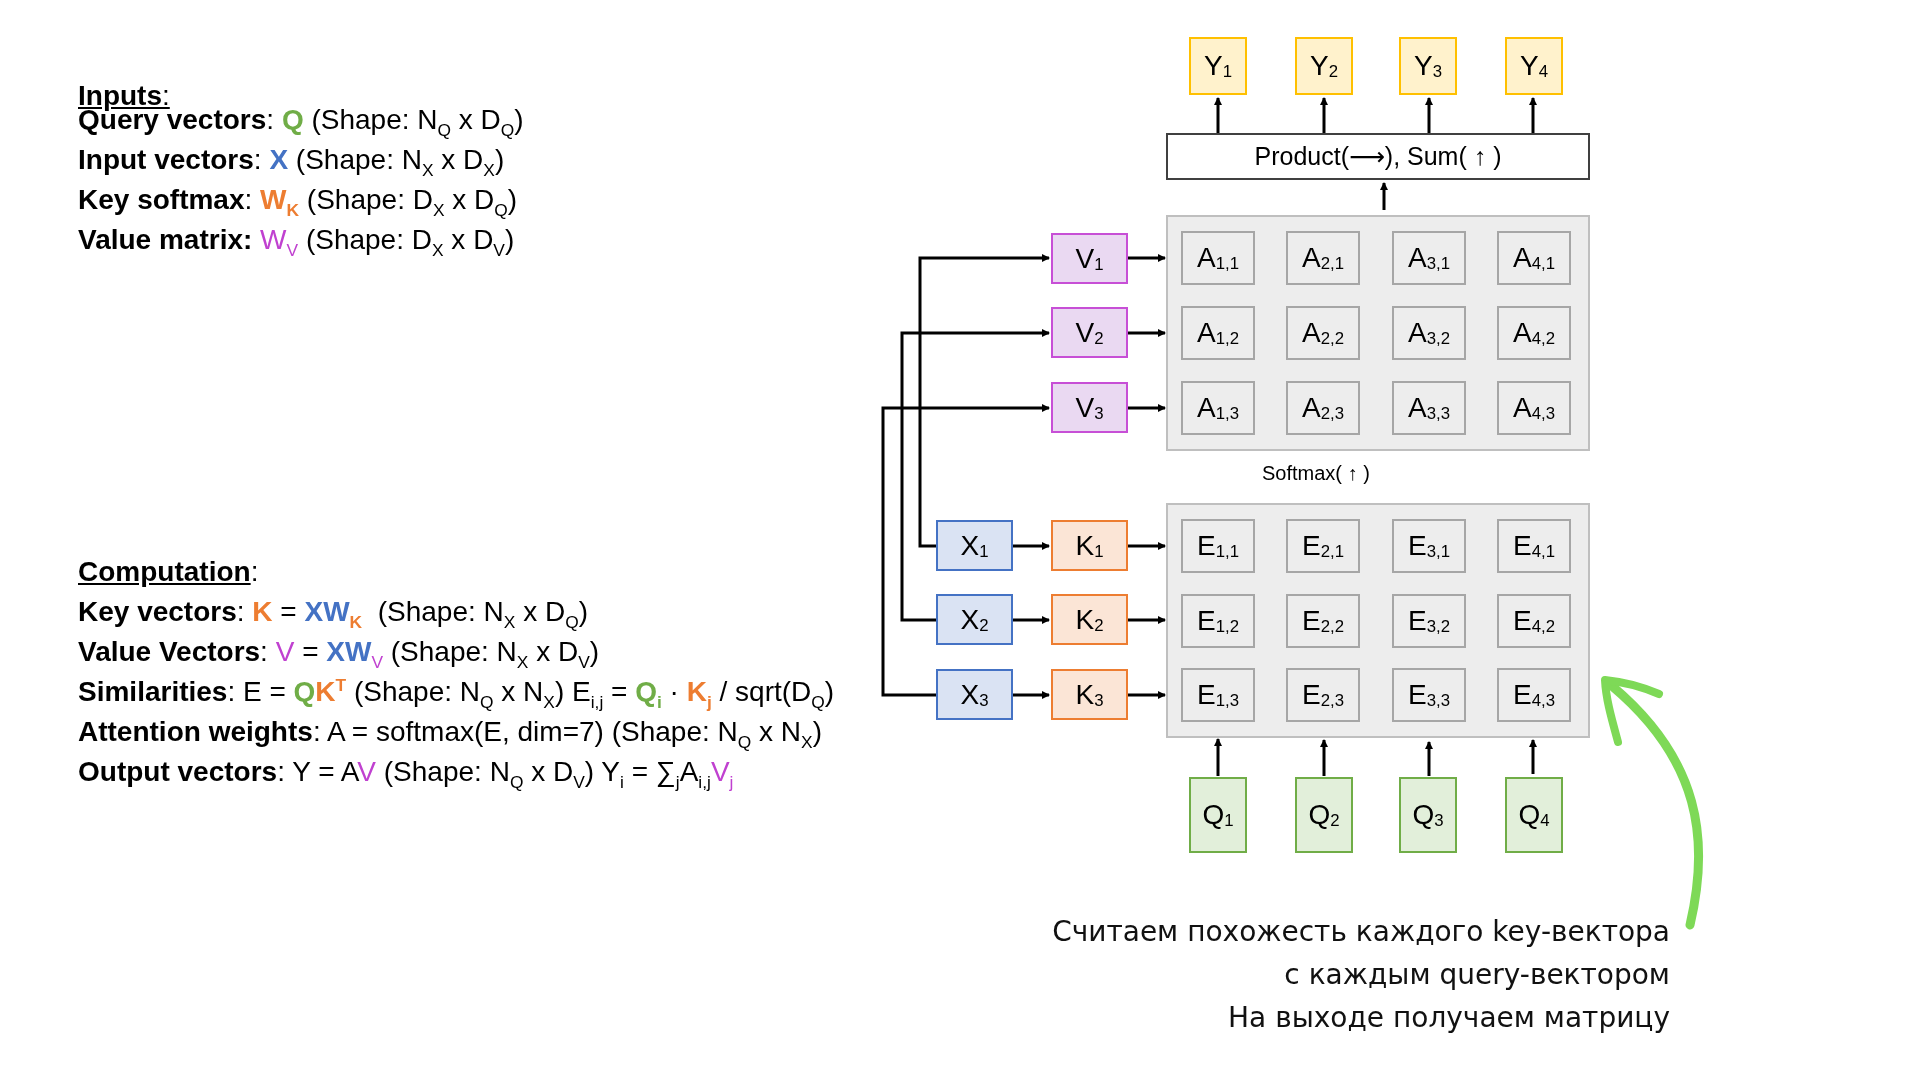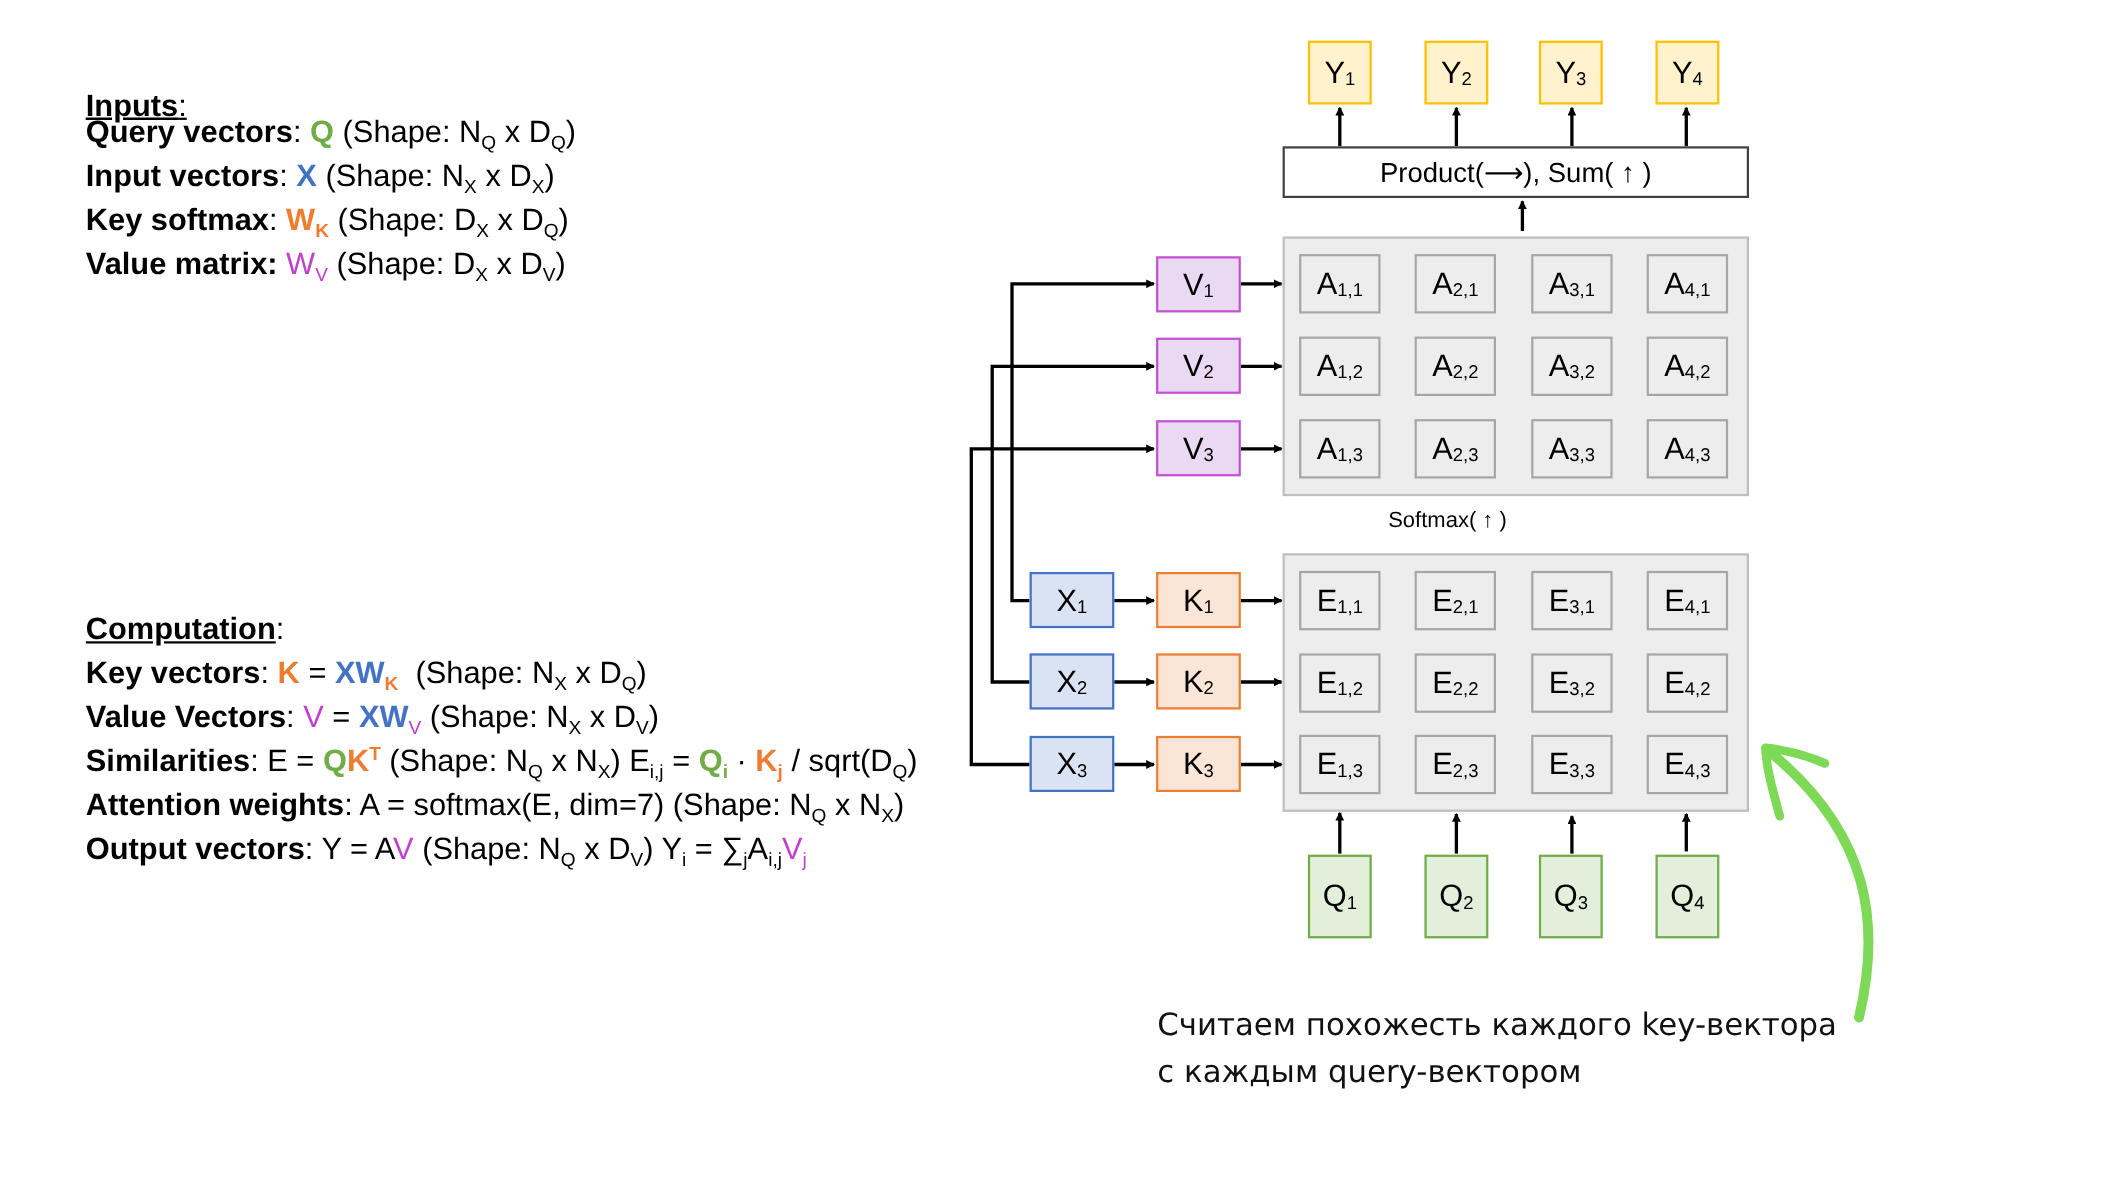--- a/index.html
+++ b/index.html
@@ -18,21 +18,21 @@
   .x{background:#DAE3F3;border:2px solid #4472C4;}
   .k{background:#FBE5D6;border:2px solid #ED7D31;}
   .q{background:#E2EFDA;border:2px solid #70AD47;}
   .y{background:#FFF2CC;border:2px solid #FFC000;}
   .mat{position:absolute;background:#EDEDED;border:2px solid #BFBFBF;box-sizing:border-box;}
   .cell{position:absolute;box-sizing:border-box;border:2px solid #A6A6A6;background:#EDEDED;display:flex;align-items:center;justify-content:center;font-size:28px;width:74px;height:54px;}
   .cell sub{font-size:60%;position:relative;top:6px;}
   .prod{position:absolute;left:1166px;top:133px;width:424px;height:47px;border:2px solid #404040;box-sizing:border-box;background:#fff;display:flex;align-items:center;justify-content:center;font-size:25px;}
   .lbl{position:absolute;font-size:20px;white-space:nowrap;}
   svg.wires{position:absolute;left:0;top:0;}
-  .caption{position:absolute;right:250px;top:910px;text-align:left;font-size:28px;line-height:43px;font-family:"DejaVu Sans",sans-serif;color:#111;}
+  .caption{position:absolute;right:250px;top:910px;text-align:right;font-size:28px;line-height:43px;font-family:"DejaVu Sans",sans-serif;color:#111;}
 </style>
 </head>
 <body>
 
 <div class="txt" style="top:76px;text-decoration:underline;"><span class="hdr">Inputs</span>:</div>
 <div class="txt" style="top:100px;"><b>Query vectors</b>: <span class="g">Q</span> (Shape: N<sub>Q</sub> x D<sub>Q</sub>)</div>
 <div class="txt" style="top:140px;"><b>Input vectors</b>: <span class="b">X</span> (Shape: N<sub>X</sub> x D<sub>X</sub>)</div>
 <div class="txt" style="top:180px;"><b>Key softmax</b>: <span class="o"><span>W</span><sub>K</sub></span> (Shape: D<sub>X</sub> x D<sub>Q</sub>)</div>
 <div class="txt" style="top:220px;"><b>Value matrix:</b> <span class="p"><span>W</span><sub>V</sub></span> (Shape: D<sub>X</sub> x D<sub>V</sub>)</div>
 
@@ -262,13 +262,14 @@
     <sub>3</sub>
   </div>
 <div class="box q" style="left:1505px;top:777px;width:58px;height:76px;">
     <span>Q</span>
     <sub>4</sub>
   </div>
 
 <div class="caption">
   <div>Считаем похожесть каждого key-вектора</div>
   <div>с каждым query-вектором</div>
+  <div>На выходе получаем матрицу</div>
 </div>
 
 </body></html>

